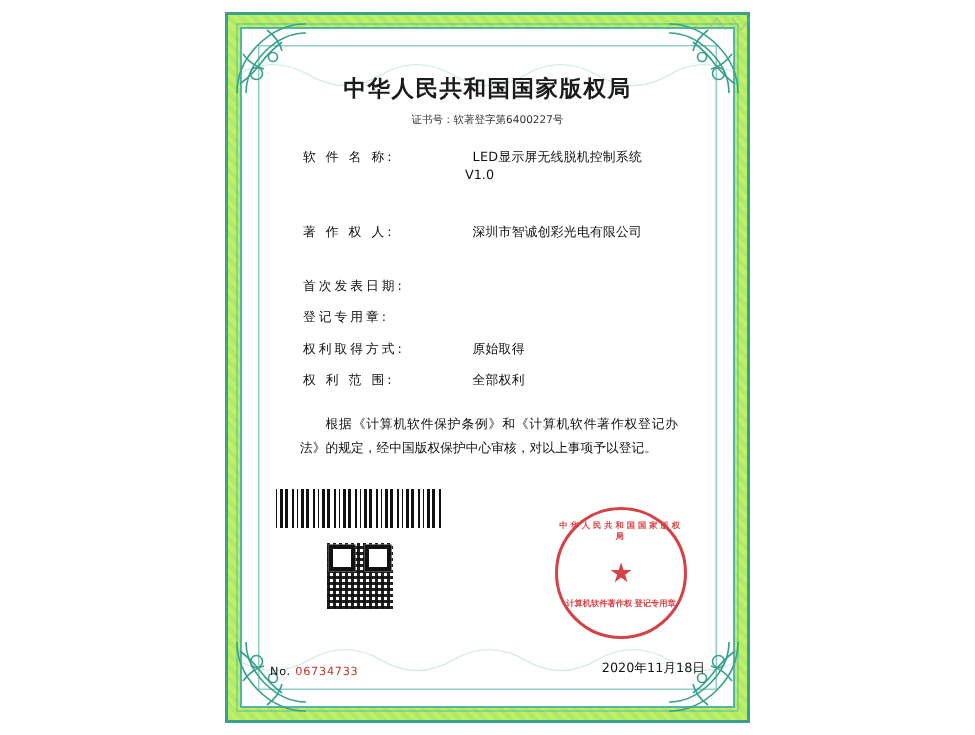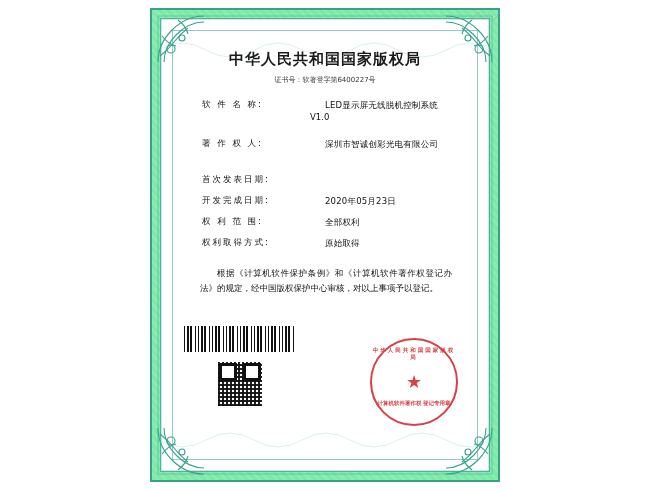--- a/index.html
+++ b/index.html
@@ -17,21 +17,21 @@
     background: #ffffff;
     overflow: hidden;
   }
   
   .cert {
     position: absolute;
     left: 150px;
     top: 8px;
     width: 350px;
     height: 474px;
-    background: #86efac;
+    background: #bef264;
     box-sizing: border-box;
   }
   
   .frame-outer {
     position: absolute;
     inset: 0;
     border: 2px solid #3aa08d;
     background:
       repeating-linear-gradient(45deg, rgba(58,160,141,0.10) 0 3px, rgba(255,255,255,0) 3px 6px);
   }
@@ -102,42 +102,41 @@
     padding-left: 22px;
     padding-right: 8px;
   }
   .row {
     display: flex;
     align-items: flex-start;
     margin-bottom: 9px;
     font-family: "DejaVu Sans", sans-serif;
     font-size: 8.5px;
     color: #111111;
-    gap: 10px;
   }
   .row .lbl {
     width: 86px;
     flex: 0 0 86px;
     letter-spacing: 2px;
     white-space: nowrap;
   }
   .row .val {
     flex: 1;
     letter-spacing: 0.2px;
     line-height: 1.45;
     padding-left: 27px;
   }
   .row.tight { margin-bottom: 7px; }
   .sub-val {
     font-family: "DejaVu Sans", sans-serif;
     font-size: 8.5px;
     margin-left: 86px;
     padding-left: 22px;
     margin-top: -6px;
-    margin-bottom: 16px;
+    margin-bottom: 27px;
     color: #111111;
   }
 
   .statement {
     margin-top: 16px;
     padding: 0 18px 0 20px;
     font-family: "DejaVu Sans", sans-serif;
     font-size: 8.5px;
     line-height: 1.8;
     color: #111111;
@@ -336,32 +335,31 @@
           <div class="val">深圳市智诚创彩光电有限公司</div>
         </div>
 
         <div style="height:14px"></div>
 
         <div class="row">
           <div class="lbl">首次发表日期:</div>
         </div>
 
         <div class="row">
-          <div class="lbl">开发完成日期:</div>
-          <div class="val">2020年05月23日</div>
+          <div class="lbl">登记专用章:</div>
+        </div>
+
+        <div class="row">
+          <div class="lbl">权利取得方式:</div>
+          <div class="val">原始取得</div>
         </div>
 
         <div class="row">
           <div class="lbl">权 利 范 围:</div>
           <div class="val">全部权利</div>
-        </div>
-
-        <div class="row">
-          <div class="lbl">权利取得方式:</div>
-          <div class="val">原始取得</div>
         </div>
 
 
       </div>
 
       <div class="statement">根据《计算机软件保护条例》和《计算机软件著作权登记办法》的规定，经中国版权保护中心审核，对以上事项予以登记。</div>
 
     </div>
 
     <div class="barcode-area">
@@ -369,15 +367,22 @@
       <div class="qr"></div>
     </div>
 
     <div class="seal">
       <div class="ring-text">中华人民共和国国家版权局</div>
       <div class="star">★</div>
       <div class="bottom-text">计算机软件著作权
 登记专用章</div>
     </div>
 
+    <div class="footer">
+      <div class="no">
+        <span class="prefix">No.</span>
+        <span>06734733</span>
+      </div>
+      <div class="date">2020年11月18日</div>
+    </div>
 
   </div>
 </div>
 
 </body></html>

